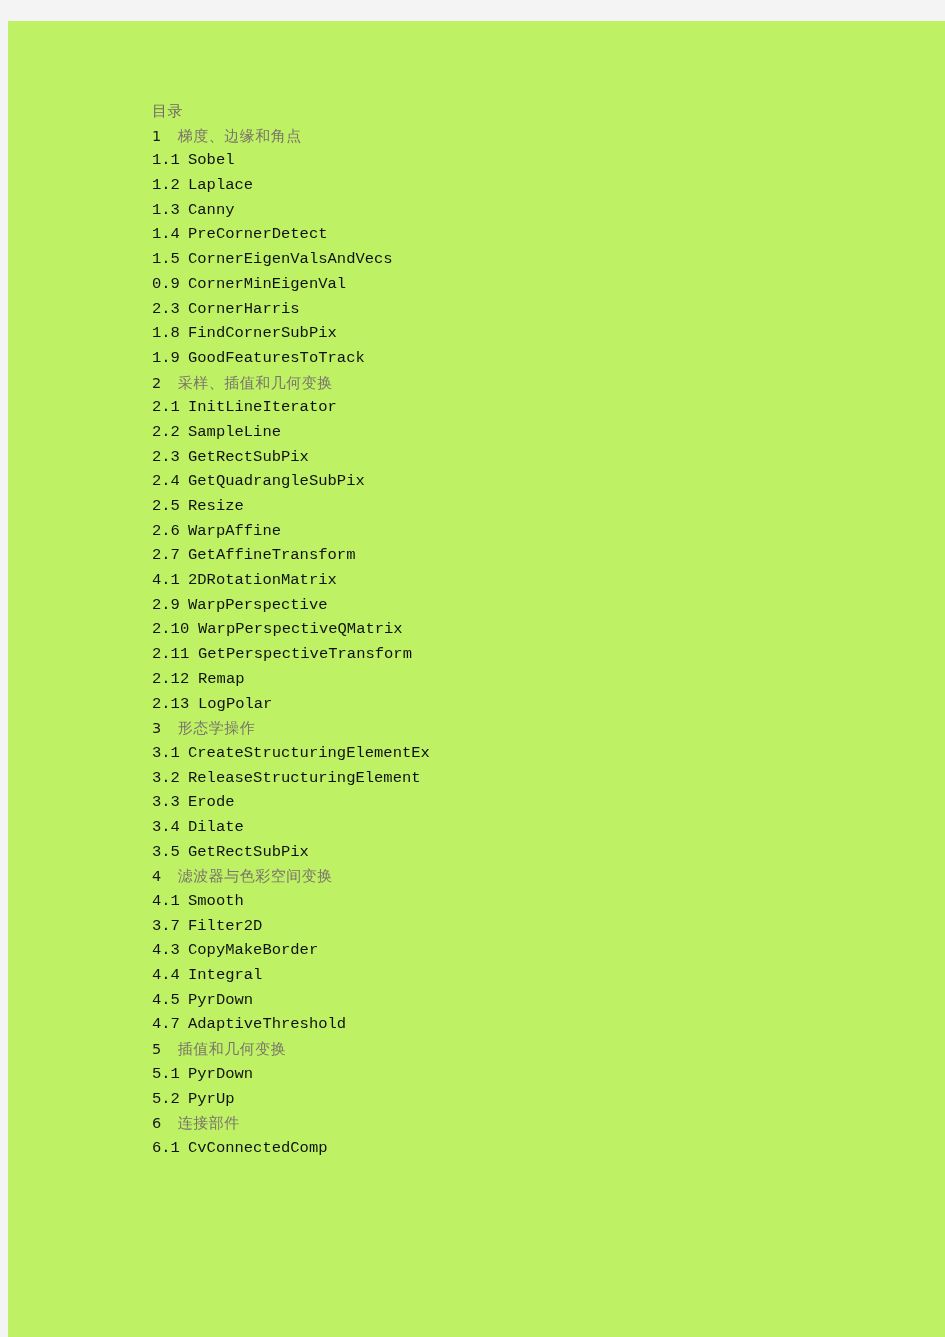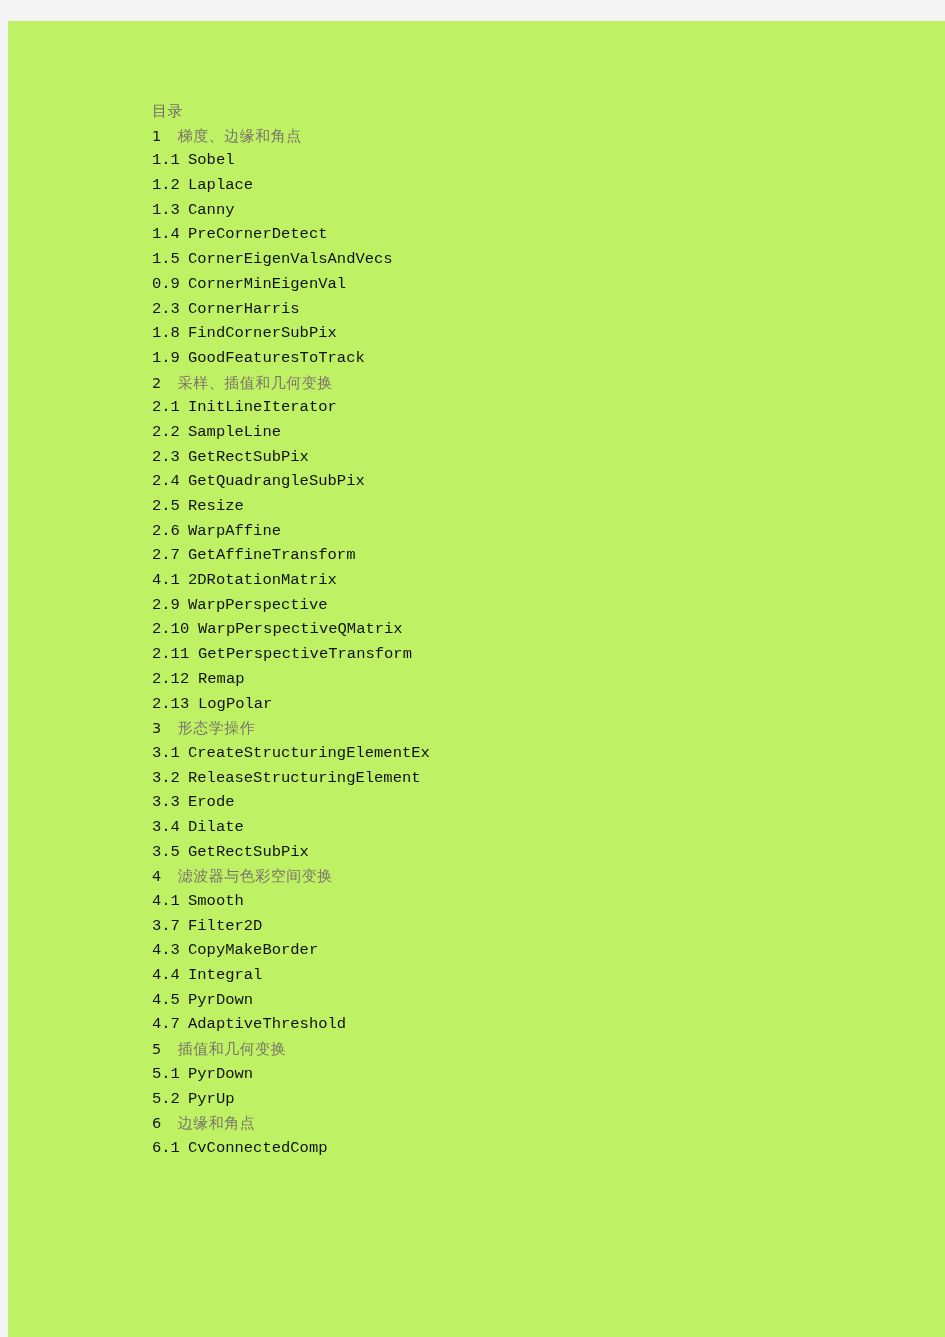--- a/index.html
+++ b/index.html
@@ -118,16 +118,16 @@
       <div class="toc-line chapter"><span class="num">4</span><span class="title">滤波器与色彩空间变换</span></div>
       <div class="toc-line entry"><span class="num">4.1</span><span class="title">Smooth</span></div>
       <div class="toc-line entry"><span class="num">3.7</span><span class="title">Filter2D</span></div>
       <div class="toc-line entry"><span class="num">4.3</span><span class="title">CopyMakeBorder</span></div>
       <div class="toc-line entry"><span class="num">4.4</span><span class="title">Integral</span></div>
       <div class="toc-line entry"><span class="num">4.5</span><span class="title">PyrDown</span></div>
       <div class="toc-line entry"><span class="num">4.7</span><span class="title">AdaptiveThreshold</span></div>
       <div class="toc-line chapter"><span class="num">5</span><span class="title">插值和几何变换</span></div>
       <div class="toc-line entry"><span class="num">5.1</span><span class="title">PyrDown</span></div>
       <div class="toc-line entry"><span class="num">5.2</span><span class="title">PyrUp</span></div>
-      <div class="toc-line chapter"><span class="num">6</span><span class="title">边缘和角点</span></div>
+      <div class="toc-line chapter"><span class="num">6</span><span class="title">连接部件</span></div>
       <div class="toc-line entry"><span class="num">6.1</span><span class="title">CvConnectedComp</span></div>
     </div>
 </div>
 
 </body></html>

